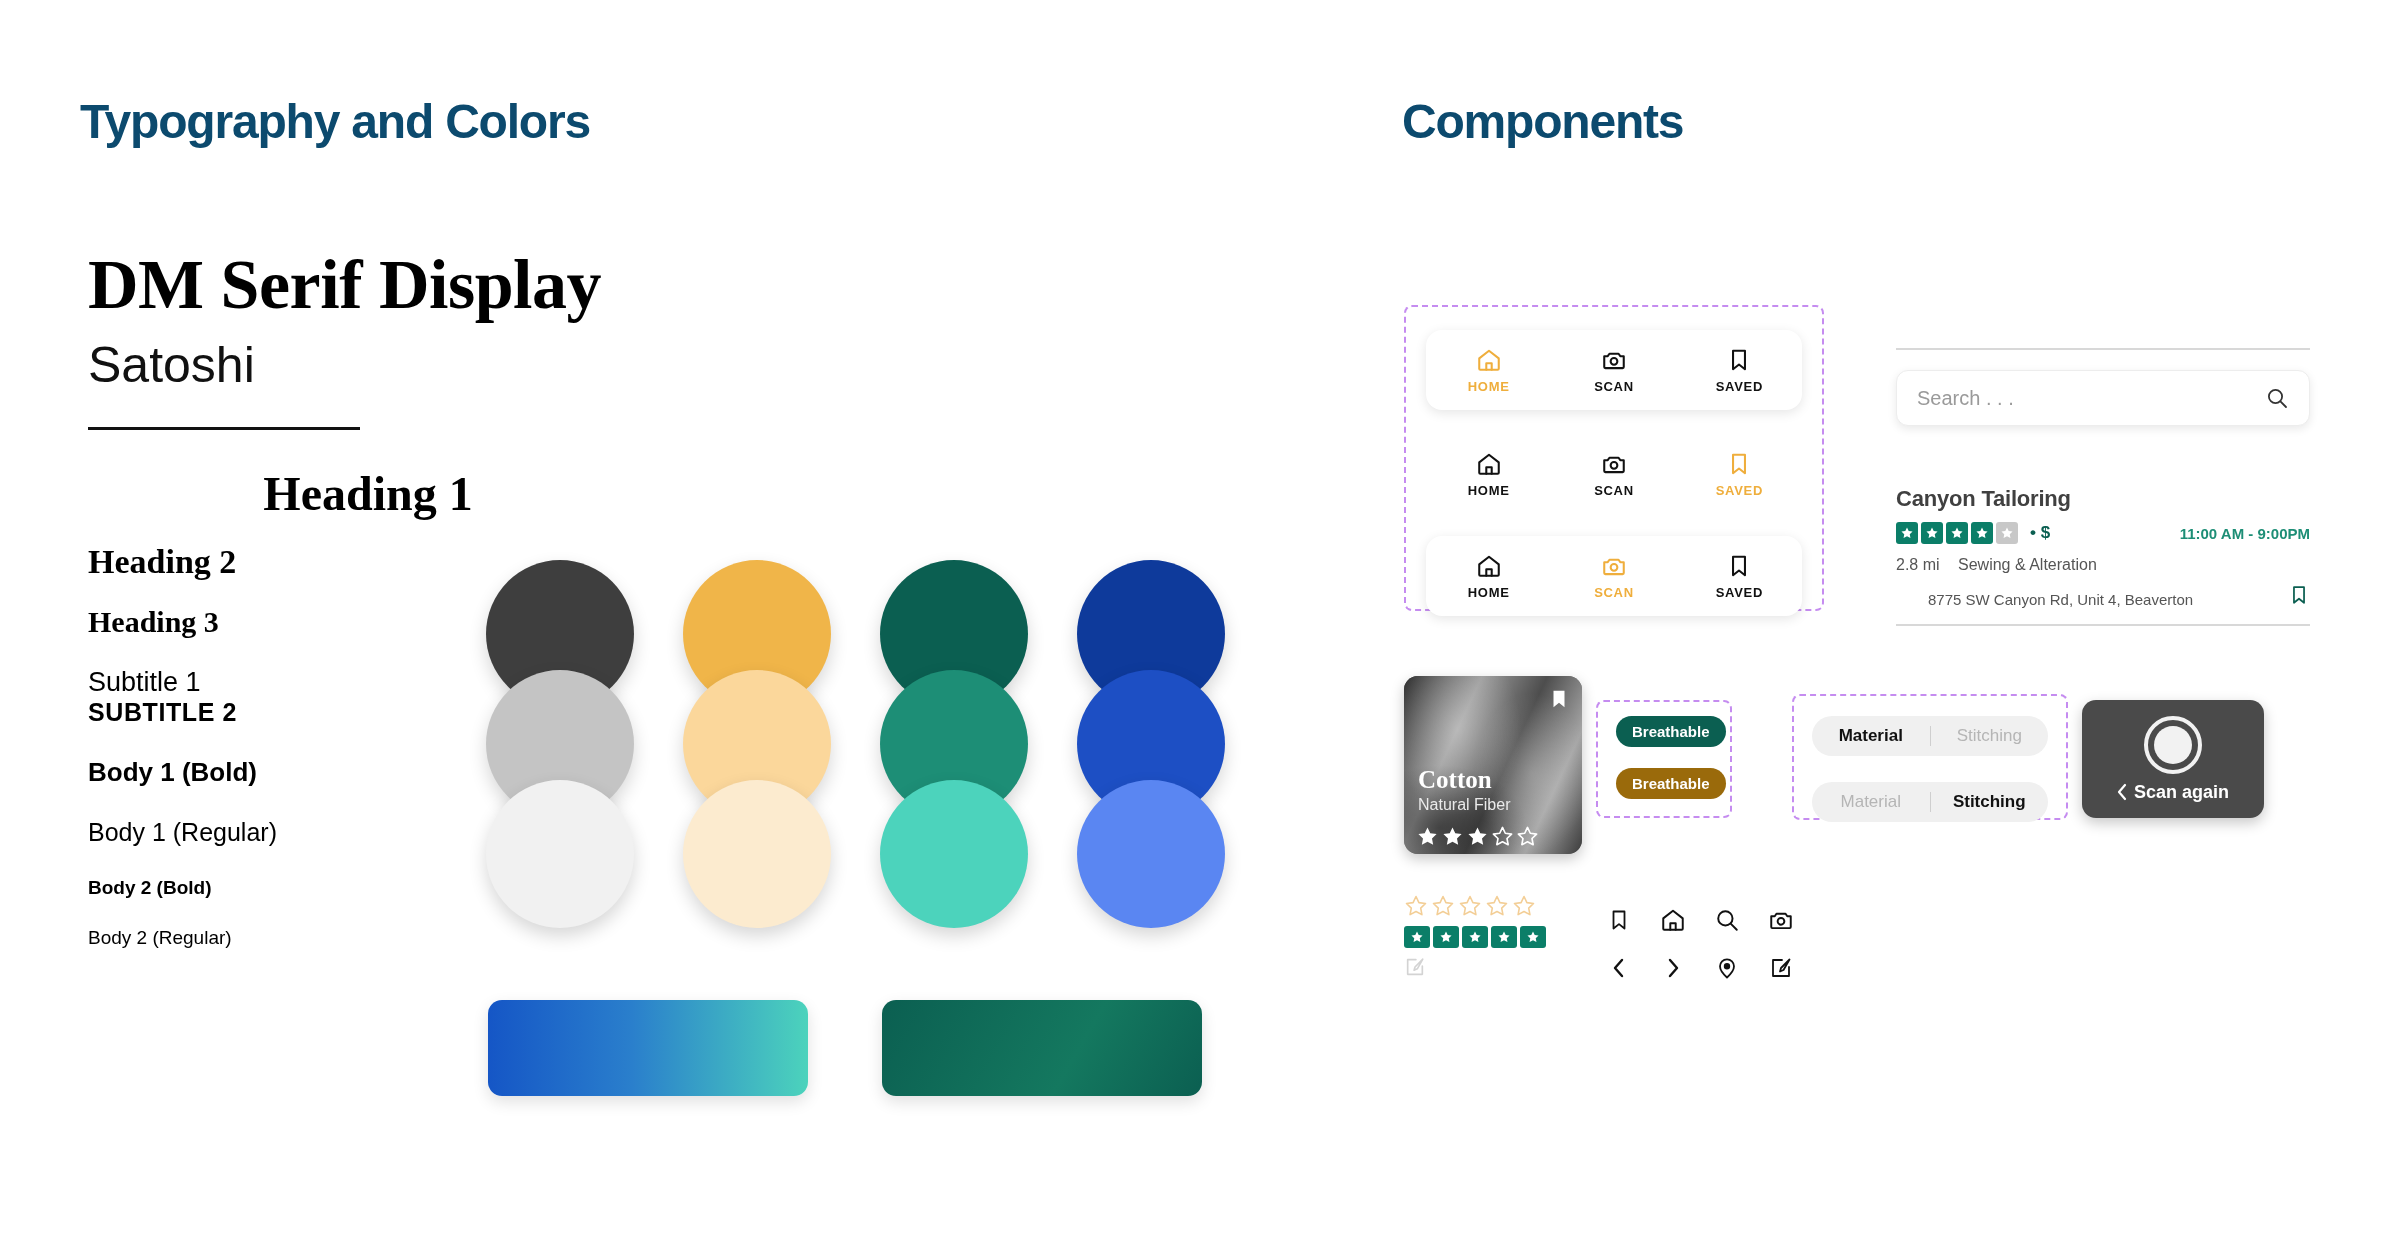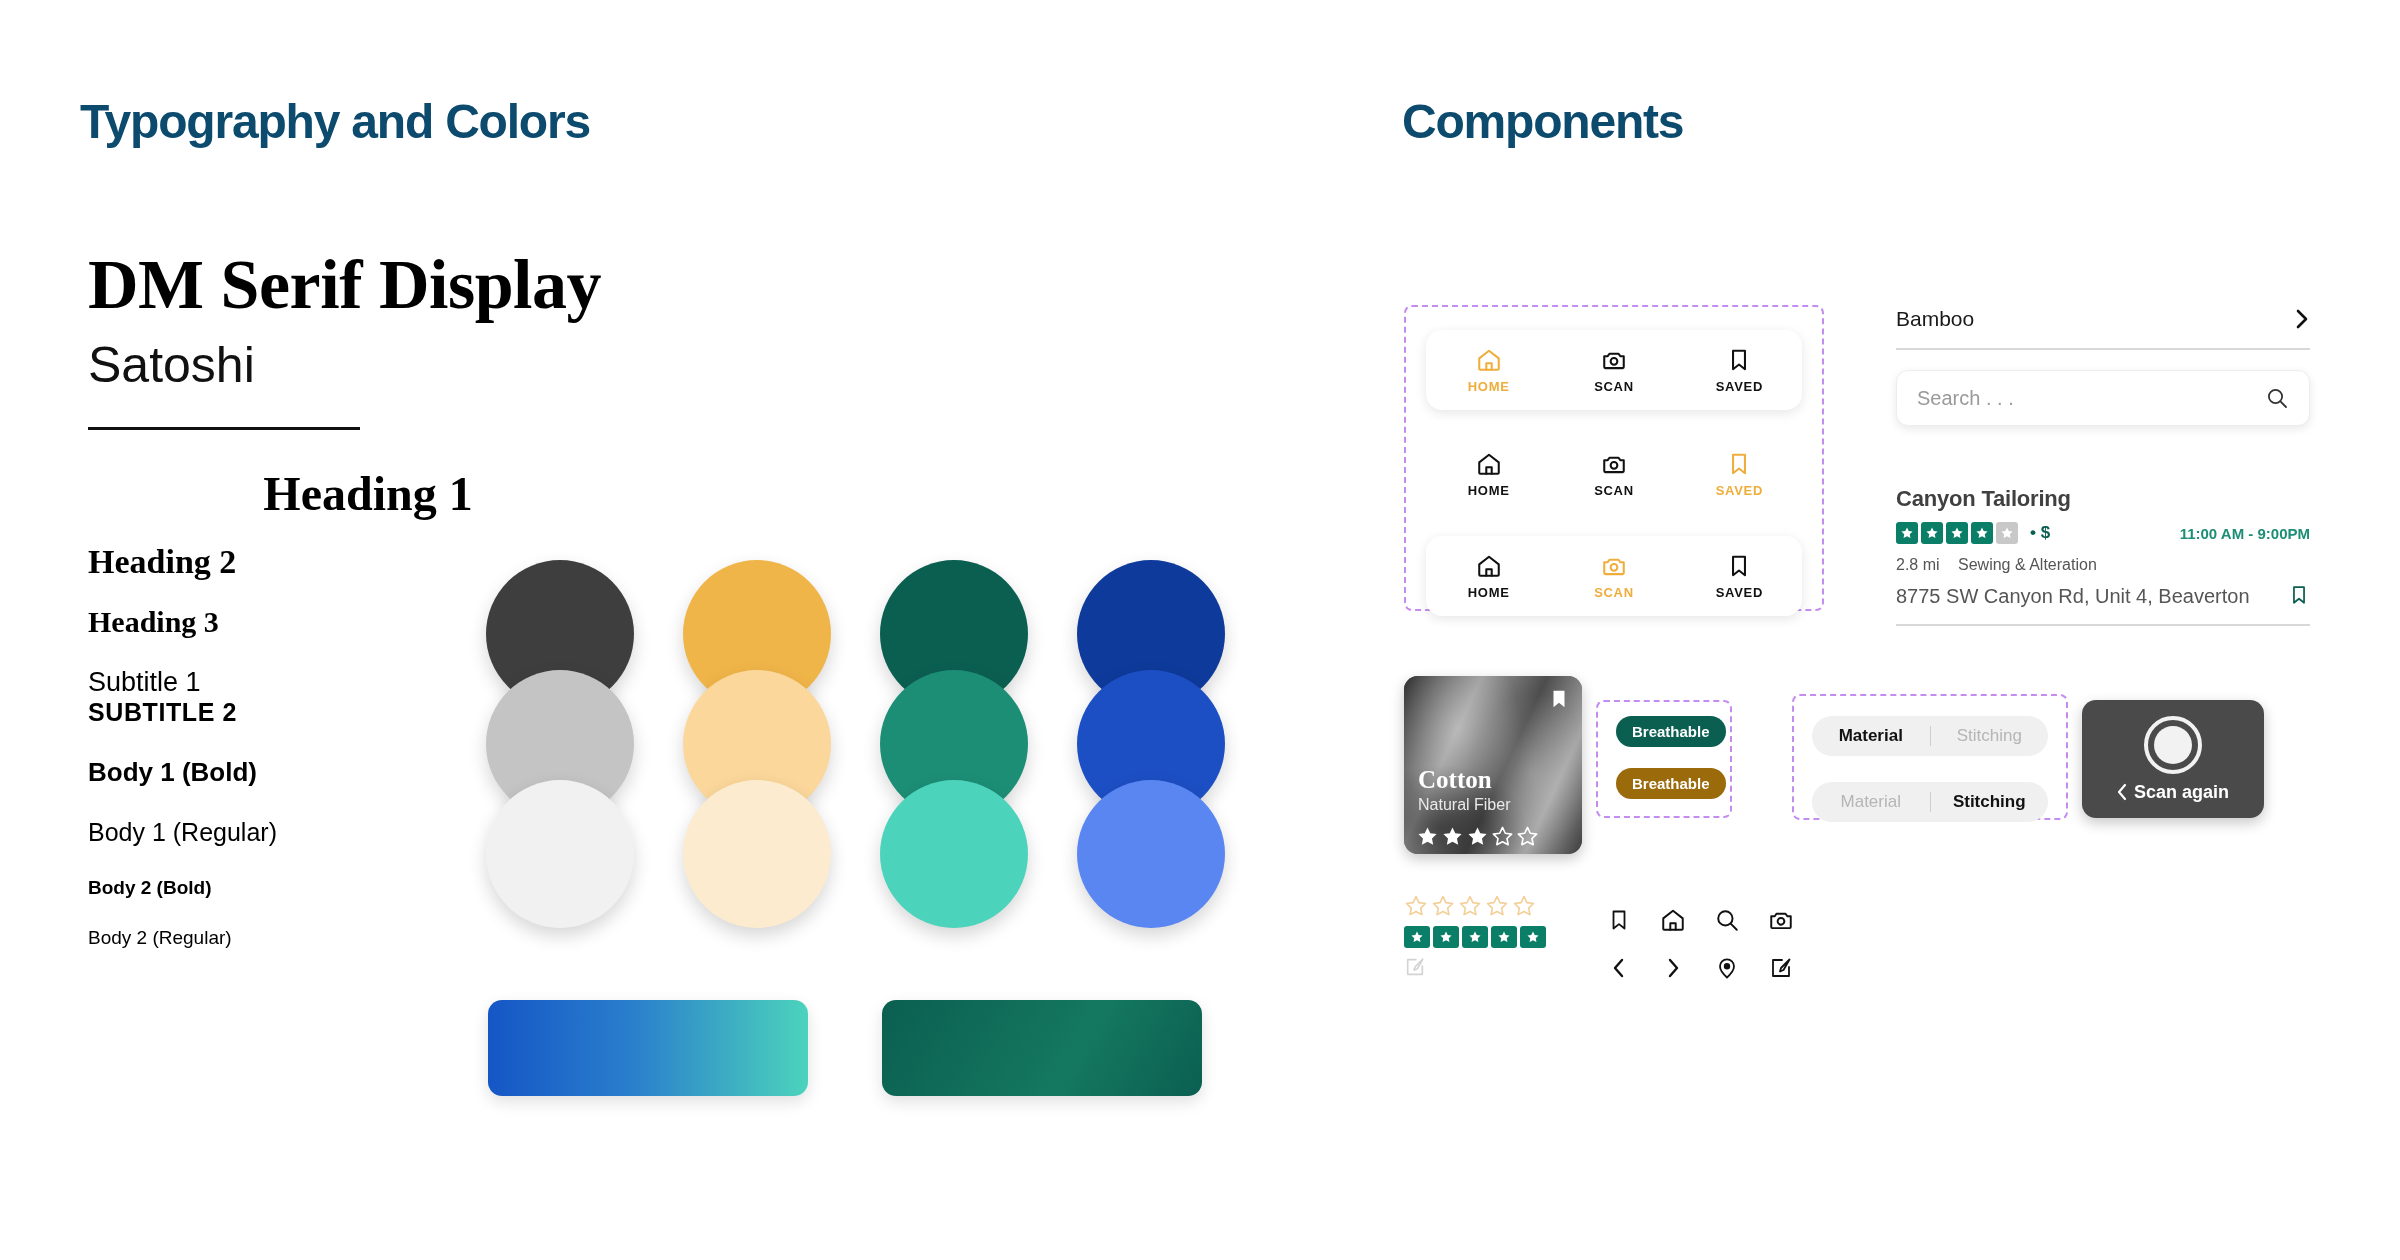--- a/index.html
+++ b/index.html
@@ -143,21 +143,21 @@
   .star-tile.off { background: #C8C8C8; }
   .star-tile svg { width: 14px; height: 14px; }
   .dot-price { margin-left: 12px; font-size: 17px; color: #0B5F51; font-weight: bold; }
   .biz-hours {
     margin-left: auto; font-size: 15px; color: #1D8E76; font-weight: bold;
     font-family: "Liberation Sans", sans-serif;
   }
   .biz-line2 { margin-top: 12px; font-size: 16px; color: #555; }
   .biz-line2 .dist { margin-right: 14px; }
   .biz-line3-row { display: flex; align-items: flex-end; justify-content: space-between; margin-top: 8px; }
-  .biz-addr { font-size: 20px; color: #555; }
+  .biz-addr { font-size: 15px; color: #555; margin-left: 32px; }
   #listing-divider { position: absolute; left: 1896px; top: 624px; width: 414px; height: 2px; background: #D8D8D8; }
 
   
   #product-card {
     position: absolute; left: 1404px; top: 676px;
     width: 178px; height: 178px; border-radius: 14px;
     overflow: hidden;
     background: linear-gradient(135deg,#3a3a3a 0%,#8d8d8d 38%,#4a4a4a 62%,#777 100%);
     box-shadow: 0 5px 14px rgba(0,0,0,0.22);
   }
@@ -360,26 +360,20 @@
       <span class="nav-label">SCAN</span>
     </div>
     <div class="nav-item">
       <svg width="26" height="26" viewBox="0 0 24 24" fill="none" stroke="#111" stroke-width="1.9" stroke-linecap="round" stroke-linejoin="round">
         <path d="M6.5 3.5h11v17l-5.5-4.4-5.5 4.4z"></path>
       </svg>
       <span class="nav-label">SAVED</span>
     </div>
   </div>
 
-  <div id="list-row">
-    <span class="lbl">Bamboo</span>
-    <svg width="16" height="22" viewBox="0 0 16 22" fill="none" stroke="#111" stroke-width="2.6" stroke-linecap="round" stroke-linejoin="round">
-      <path d="M4 3l8 8-8 8"></path>
-    </svg>
-  </div>
   <div id="list-divider"></div>
 
   <div id="search-box">
     <input id="search-input" type="text" placeholder="Search . . ." style="">
     <svg width="24" height="24" viewBox="0 0 24 24" fill="none" stroke="#333" stroke-width="1.8" stroke-linecap="round">
       <circle cx="10.5" cy="10.5" r="6.6"></circle>
         <path d="M15.4 15.4 21 21"></path>
     </svg>
   </div>
 

